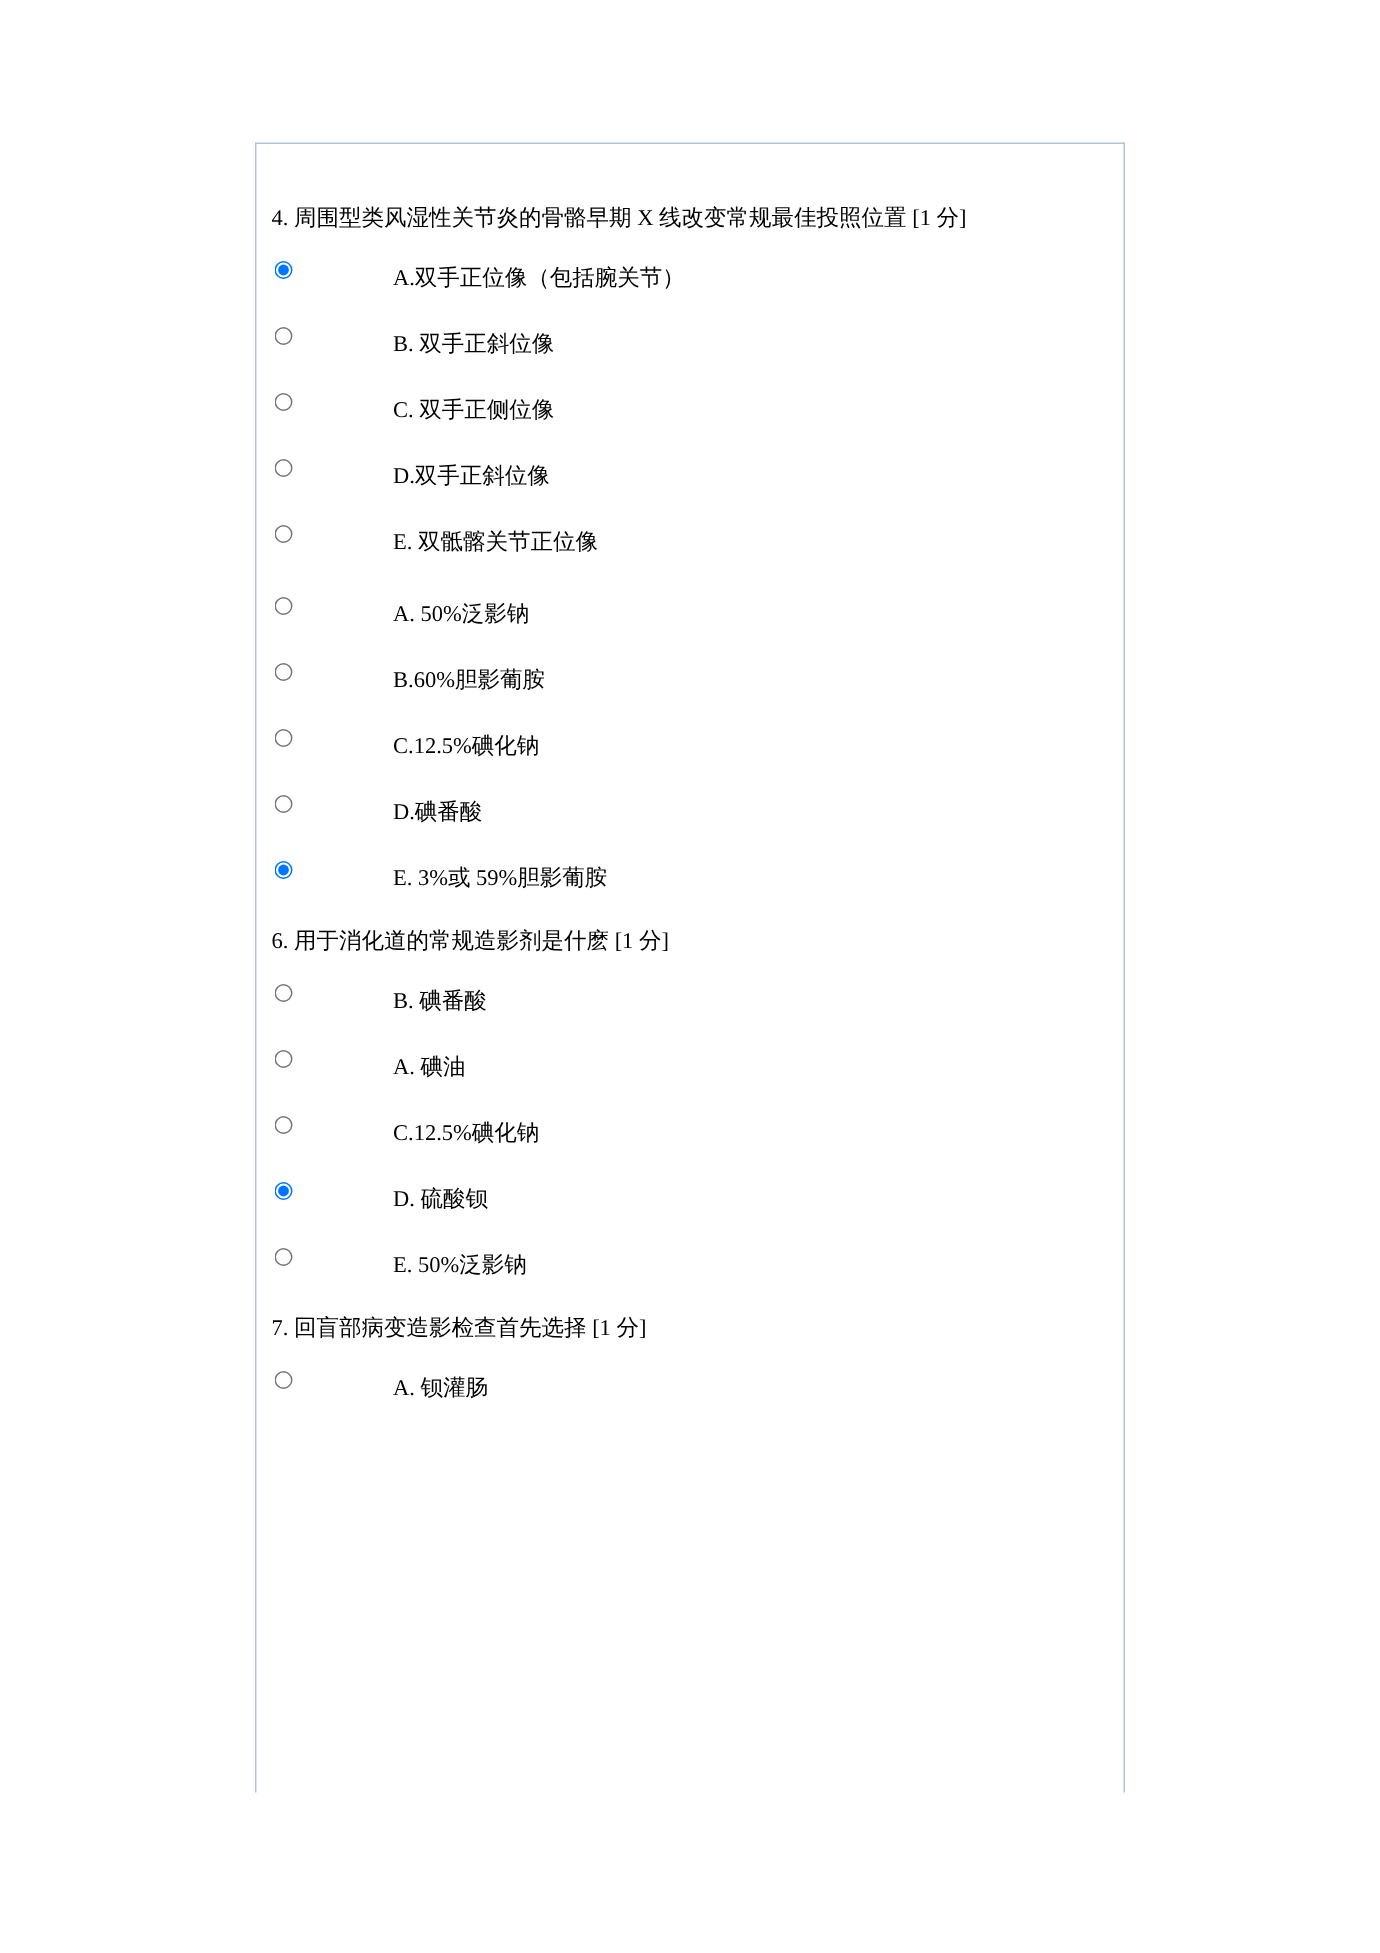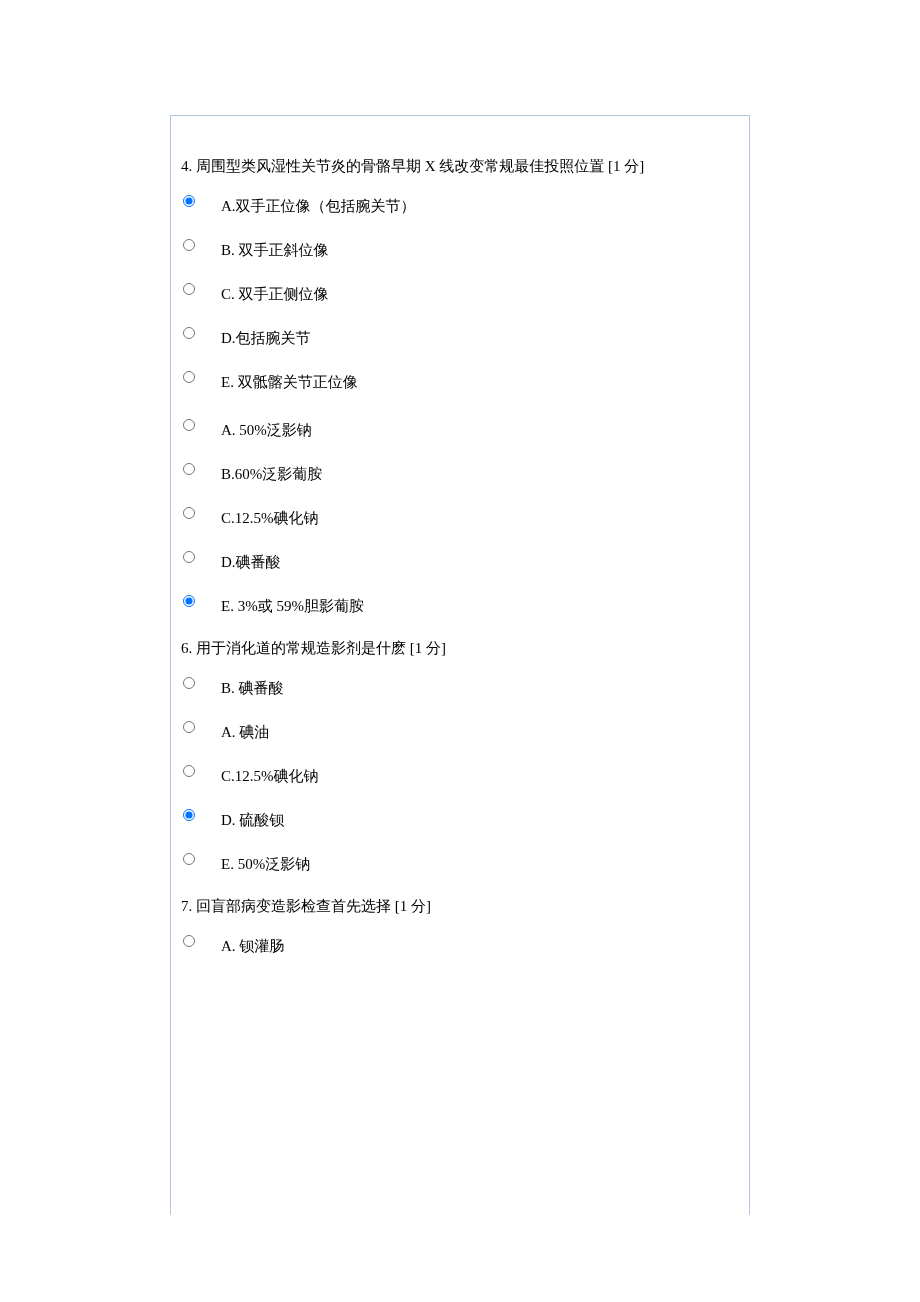--- a/index.html
+++ b/index.html
@@ -15,21 +15,20 @@
       width: 920px;
       height: 1302px;
       padding: 95px 170px 0 170px;
     }
     .quiz-container {
       border: 1px solid #b0c4de;
       border-bottom: none;
       padding: 38px 10px 0 10px;
       height: 1100px;
       overflow: hidden;
-      margin-top: 20px;
     }
     .question-block {
       margin-bottom: 18px;
     }
     .question-text {
       line-height: 1.6;
       margin-bottom: 10px;
       padding-left: 0;
     }
     .qnum {
@@ -39,20 +38,21 @@
       display: inline;
     }
     .qpoints {
       display: inline;
     }
     .option-row {
       display: flex;
       align-items: flex-start;
       margin-bottom: 14px;
       line-height: 1.6;
+      gap: 41px;
     }
     .radio-wrap {
       width: 40px;
       flex-shrink: 0;
       padding-top: 2px;
     }
     input[type="radio"] {
       width: 12px;
       height: 12px;
       margin-left: 2px;
@@ -75,35 +75,35 @@
       <div class="option-row">
         <div class="radio-wrap"><input type="radio" name="q0" style=""></div>
         <div class="option-text">B.  双手正斜位像</div>
       </div>
       <div class="option-row">
         <div class="radio-wrap"><input type="radio" name="q0" style=""></div>
         <div class="option-text">C.  双手正侧位像</div>
       </div>
       <div class="option-row">
         <div class="radio-wrap"><input type="radio" name="q0" style=""></div>
-        <div class="option-text">D.包括腕关节</div>
+        <div class="option-text">D.双手正斜位像</div>
       </div>
       <div class="option-row">
         <div class="radio-wrap"><input type="radio" name="q0" style=""></div>
         <div class="option-text">E.  双骶髂关节正位像</div>
       </div>
     </div>
     <div class="question-block">
       <div class="option-row">
         <div class="radio-wrap"><input type="radio" name="q1" style=""></div>
         <div class="option-text">A. 50%泛影钠</div>
       </div>
       <div class="option-row">
         <div class="radio-wrap"><input type="radio" name="q1" style=""></div>
-        <div class="option-text">B.60%泛影葡胺</div>
+        <div class="option-text">B.60%胆影葡胺</div>
       </div>
       <div class="option-row">
         <div class="radio-wrap"><input type="radio" name="q1" style=""></div>
         <div class="option-text">C.12.5%碘化钠</div>
       </div>
       <div class="option-row">
         <div class="radio-wrap"><input type="radio" name="q1" style=""></div>
         <div class="option-text">D.碘番酸</div>
       </div>
       <div class="option-row">

